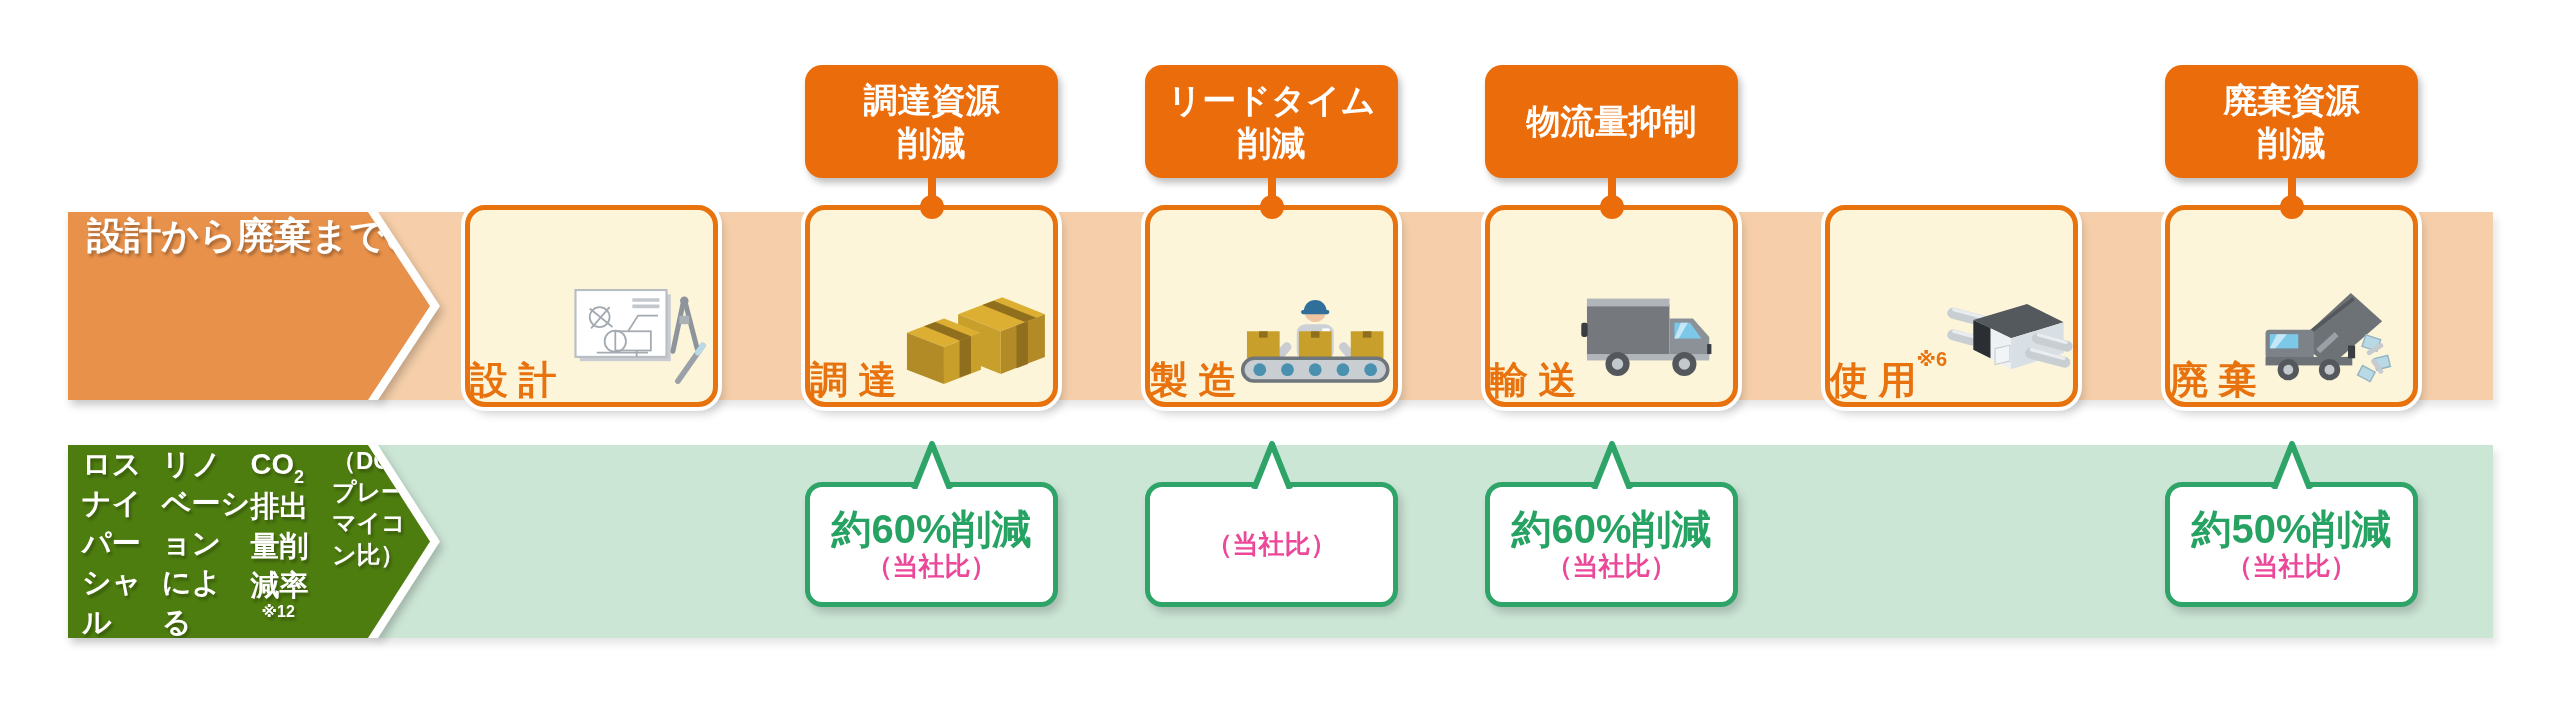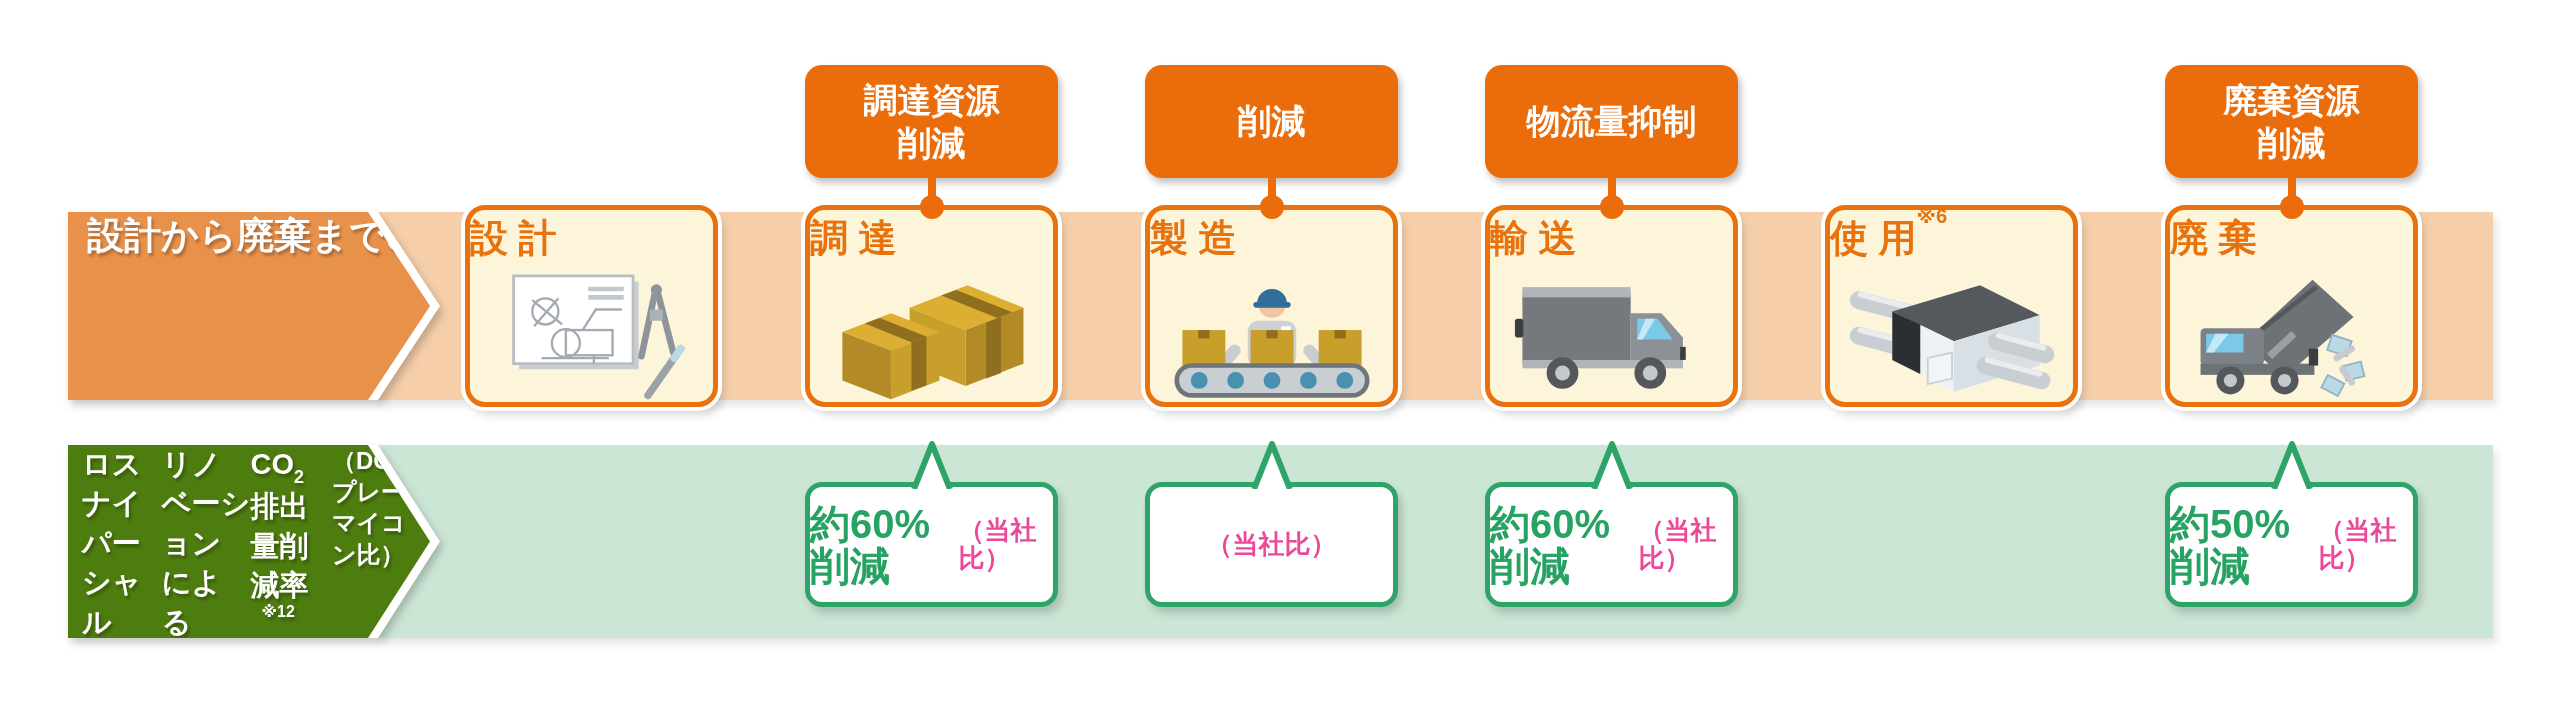--- a/index.html
+++ b/index.html
@@ -34,29 +34,29 @@
   .badge{position:absolute;left:0;top:0;width:253px;height:113px;background:#EB6C0B;border-radius:17px;
     display:flex;flex-direction:column;align-items:center;justify-content:center;
     color:#ffffff;font-weight:bold;font-size:34px;line-height:1.26;
     box-shadow:3px 5px 7px rgba(0,0,0,0.25);}
   .stem{position:absolute;left:50%;transform:translateX(-50%);top:113px;width:8px;height:30px;background:#EB6C0B;z-index:5;}
   .dot{position:absolute;left:50%;transform:translateX(-50%);top:130px;width:24px;height:24px;border-radius:50%;background:#EB6C0B;z-index:6;}
   
   .stage-box{position:absolute;left:0;top:140px;width:253px;height:202px;box-sizing:border-box;
     background:#FCF5DA;border:5px solid #E8720D;border-radius:20px;
     box-shadow:0 0 0 4px #ffffff,5px 7px 10px rgba(0,0,0,0.18);
-    display:flex;flex-direction:column;align-items:flex-start;z-index:4;}
+    display:flex;flex-direction:row;align-items:flex-end;z-index:4;}
   .stage-title{margin-top:8px;color:#E8720D;font-weight:bold;font-size:38px;line-height:1.1;white-space:pre;}
   .stage-title sup{font-size:20px;position:relative;top:-14px;font-weight:bold;}
   .stage-icon{flex:1;display:flex;align-items:center;justify-content:center;width:100%;overflow:hidden;}
   
   .callout-tail{position:absolute;left:50%;transform:translateX(-50%);top:376px;width:46px;height:48px;z-index:5;}
   .callout{position:absolute;left:0;top:417px;width:253px;height:125px;box-sizing:border-box;
     background:#ffffff;border:5px solid #2EA468;border-radius:17px;
-    display:flex;flex-direction:row;align-items:center;justify-content:center;gap:3px;
+    display:flex;flex-direction:column;align-items:center;justify-content:center;gap:3px;
     box-shadow:4px 6px 8px rgba(0,0,0,0.18);z-index:4;}
   .callout-main{color:#26A263;font-weight:bold;font-size:40px;line-height:1.05;}
   .callout-sub{color:#ec4899;font-weight:bold;font-size:26px;line-height:1.05;}
 </style>
 </head>
 <body>
 
 <div id="canvas">
 
   <div class="band orange"></div>
@@ -139,20 +139,21 @@
         <path d="M5,48 L23,3 L41,48" fill="#ffffff" stroke="#2EA468" stroke-width="6" stroke-linejoin="round"></path>
       </svg>
     <div class="callout">
       <div class="callout-main">約60%削減</div>
       <div class="callout-sub">（当社比）</div>
     </div>
   </div>
 
   <div class="stage-col col-2">
     <div class="badge">
+      <div>リードタイム</div>
       <div>削減</div>
     </div>
     <div class="stem"></div>
     <div class="dot"></div>
     <div class="stage-box">
       <div class="stage-title"><span>製 造</span><sup></sup></div>
       <div class="stage-icon">
         <svg viewBox="0 0 220 150" width="206" height="140">
           <path d="M70,96 L56,112" stroke="#c9cdd1" stroke-width="13" stroke-linecap="round"></path>
           <path d="M150,96 L164,112" stroke="#c9cdd1" stroke-width="13" stroke-linecap="round"></path>

